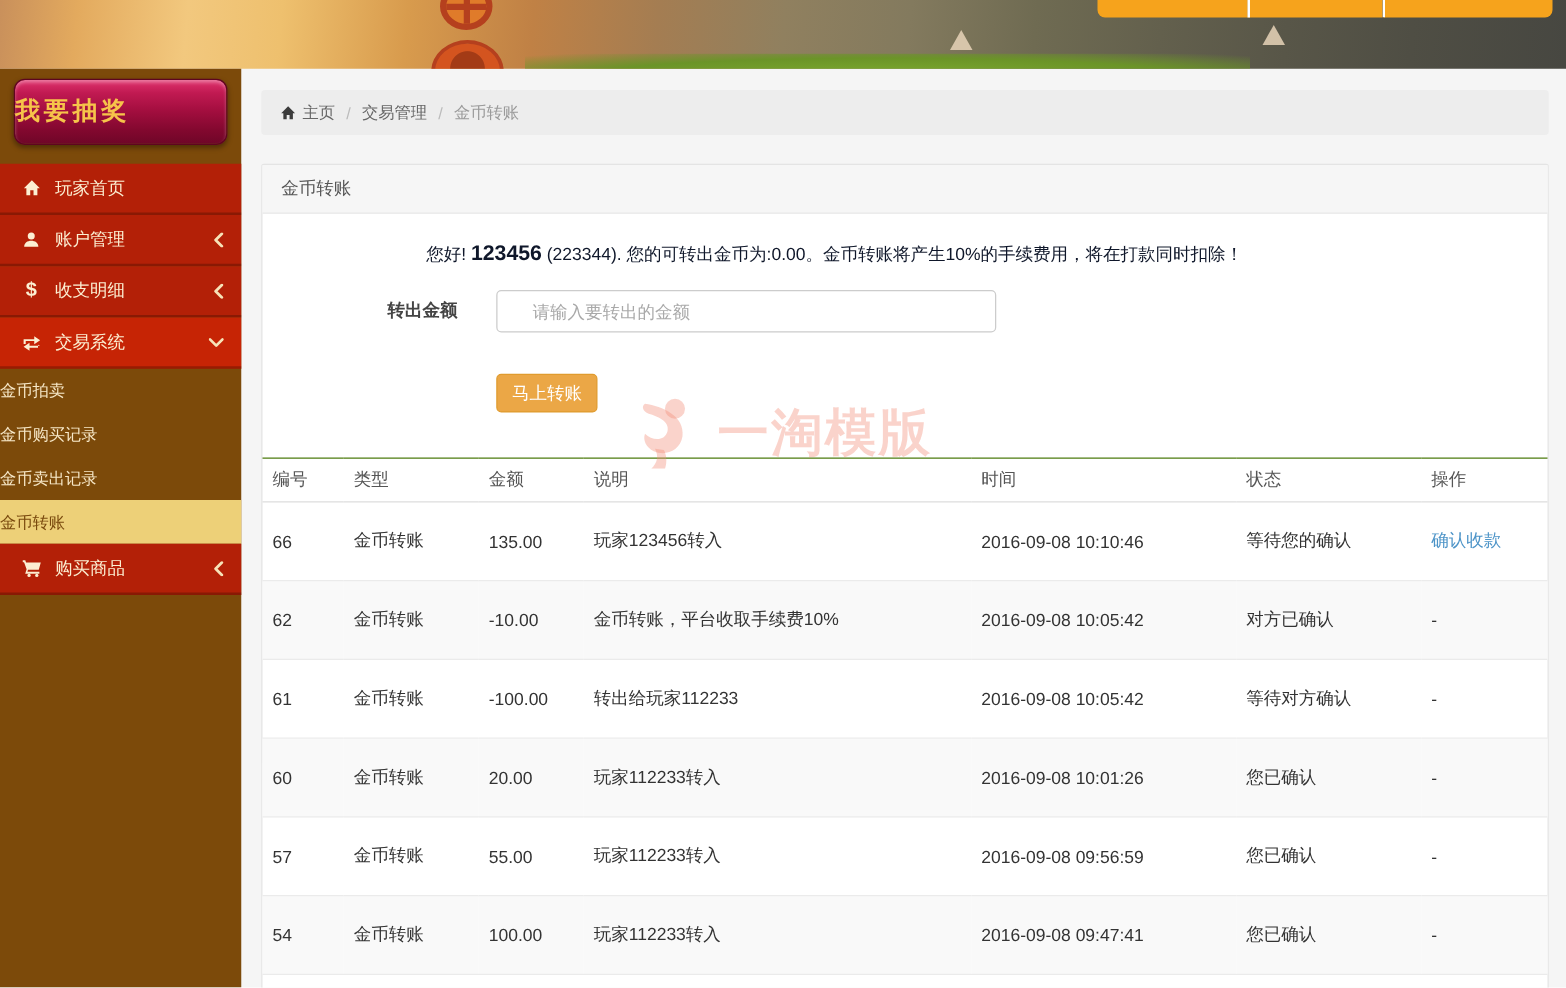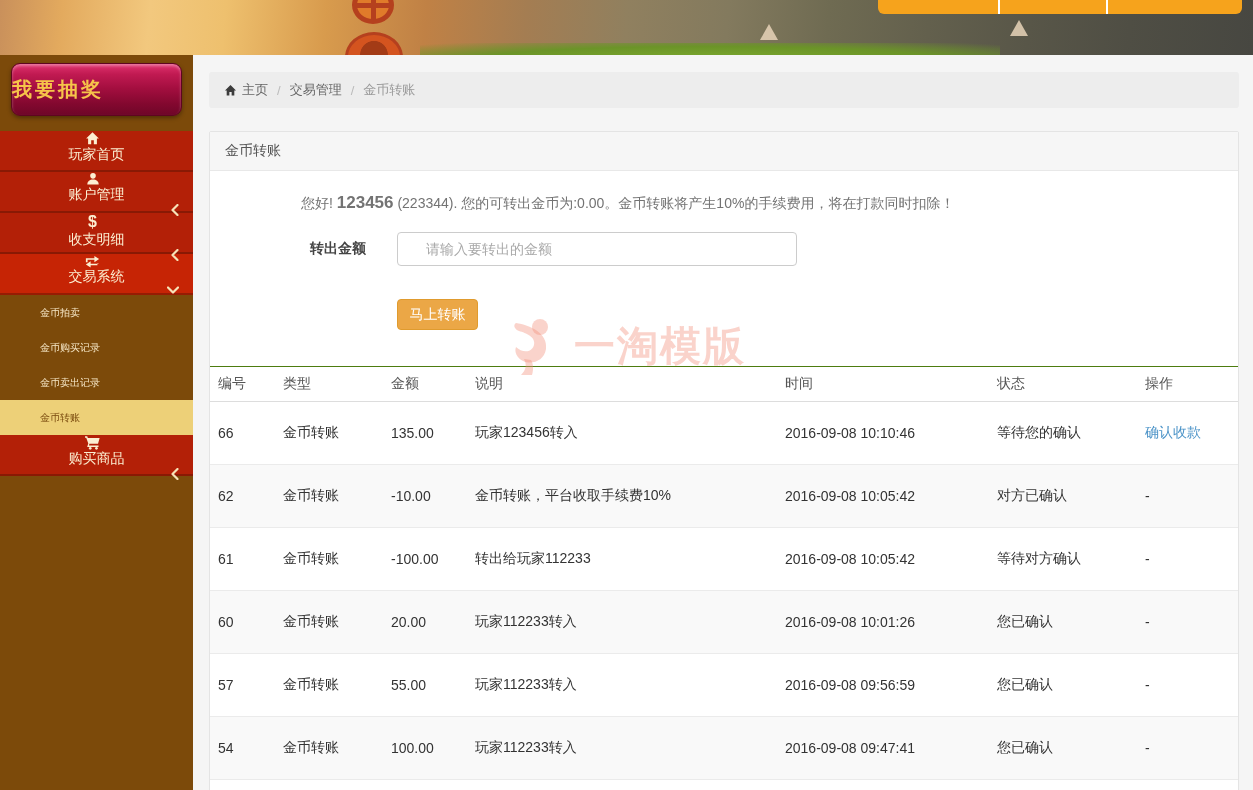--- a/index.html
+++ b/index.html
@@ -59,30 +59,30 @@
     border:1px solid #5E0520; border-radius:9px;
     background:linear-gradient(180deg,#E0336E 0%,#C11A52 20%,#A30E3F 48%,#83082F 78%,#6F0628 100%);
     box-shadow:inset 0 2px 3px rgba(255,255,255,.35), 0 2px 4px rgba(0,0,0,.35);
     color:#F6C44A; font-size:20px; font-weight:bold; letter-spacing:3px;
     text-align:left; line-height:43px;
     font-family:Liberation Serif, serif;
   }
   .nav-item {
     height:41px; display:flex; align-items:center; padding:0 14px;
     background:#B32007; border-bottom:2px solid rgba(40,10,0,.30);
-    color:#FCEFD2; font-size:14px; cursor:pointer;flex-direction:column;
+    color:#FCEFD2; font-size:14px; cursor:pointer;
   }
   .nav-item.active { background:#C62405; }
   .nav-icon { width:22px; margin-right:8px; display:inline-flex; justify-content:center; color:#FCEFD2; }
   .dollar-glyph { font-size:16px; font-weight:bold; }
   .nav-chevron { margin-left:auto; display:inline-flex; color:#F7E3B8; }
   .subnav { background:transparent; }
   .subnav-item {
-    height:35px; line-height:35px; padding-left:40px;
-    color:#F7E8C8; font-size:10px; cursor:pointer;
+    height:35px; line-height:35px; 
+    color:#F7E8C8; font-size:13px; cursor:pointer;
   }
   .subnav-item.active { background:#EDD078; color:#7A4A0E; }
 
   
   .main { margin-left:193px; padding:24px 14px 0 16px; }
   .page-header { padding-left:1px; }
   .page-title { display:inline; font-size:24px; font-weight:bold; color:#3C3C3C; }
   .page-subtitle { display:inline; font-size:15px; color:#A9A9A9; margin-left:7px; }
   .breadcrumb {
     margin-top:16px; background:#EDEDED; border-radius:3px;
@@ -96,21 +96,21 @@
 
   .panel {
     margin-top:23px; background:#FFF; border:1px solid #E4E4E4; border-radius:2px;
     position:relative;
   }
   .panel-heading {
     padding:10px 15px; background:#F6F6F6; border-bottom:1px solid #E8E8E8;
     color:#555; font-size:14px;
   }
   .panel-body { padding:22px 15px 0; position:relative; }
-  .notice { margin-left:76px; font-size:14px; color:#737373; }
+  .notice { margin-left:116px; font-size:14px; color:#0f172a; }
   .notice b { font-size:17px; }
   .form-row { margin-top:19px; display:flex; align-items:center; }
   .form-label {
     width:172px; text-align:right; padding-right:31px;
     font-weight:bold; font-size:14px; color:#444;
   }
   .form-input {
     width:400px; height:34px; padding:6px 28px;
     border:1px solid #CCC; border-radius:4px;
     font-size:14px; color:#555; font-family:inherit; background:#FFF;

